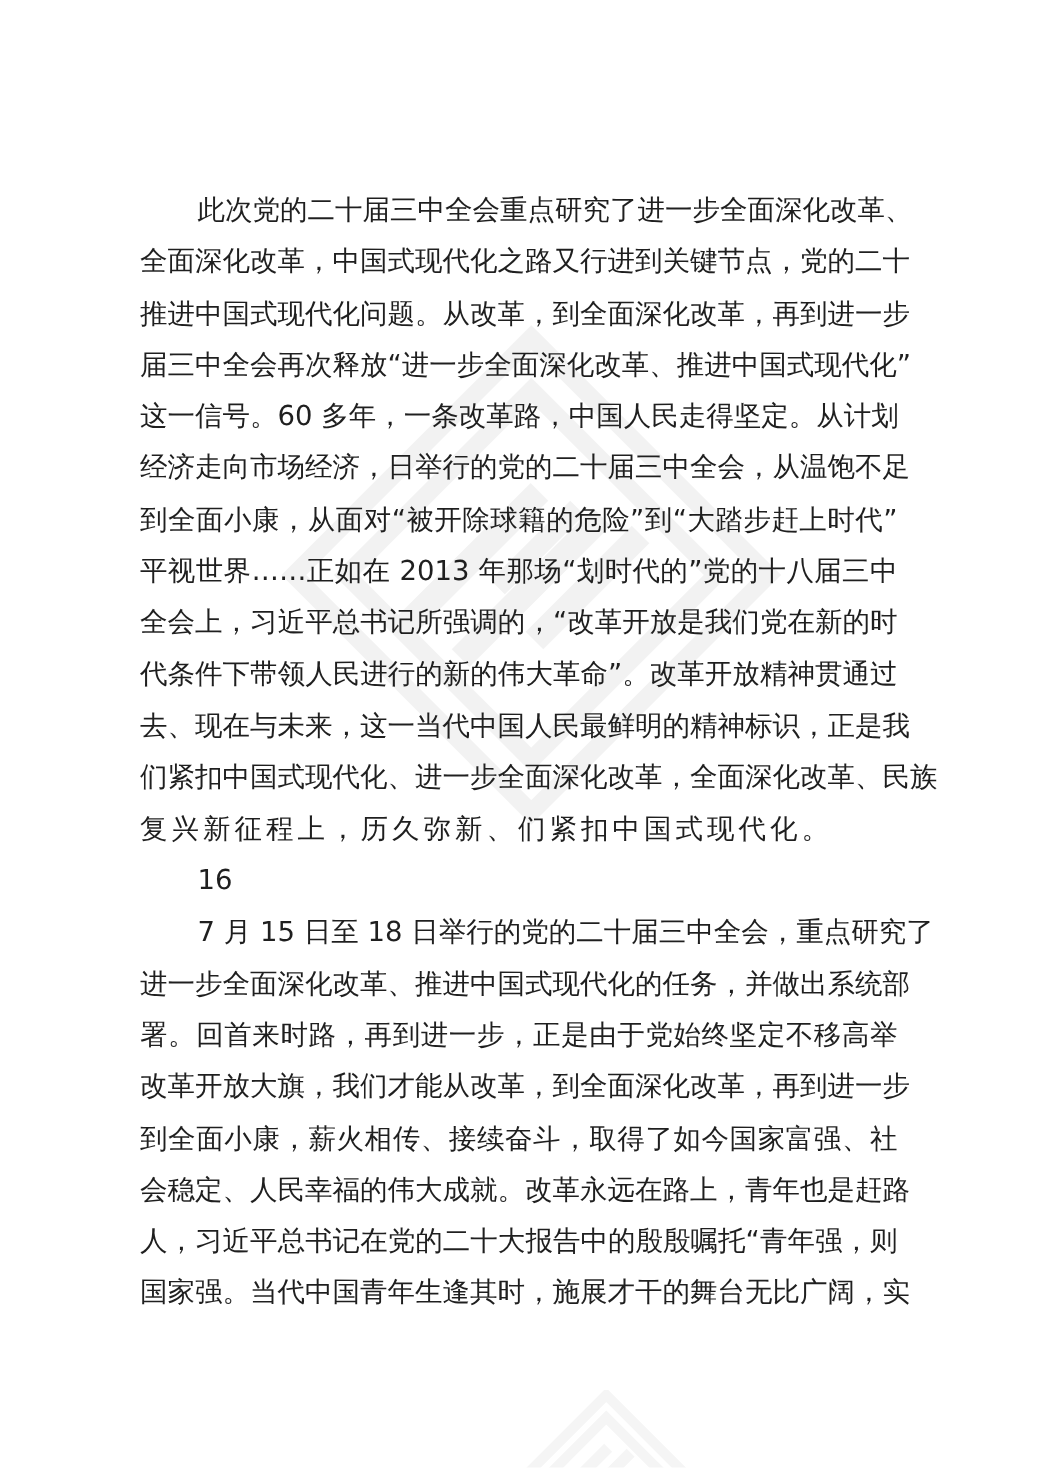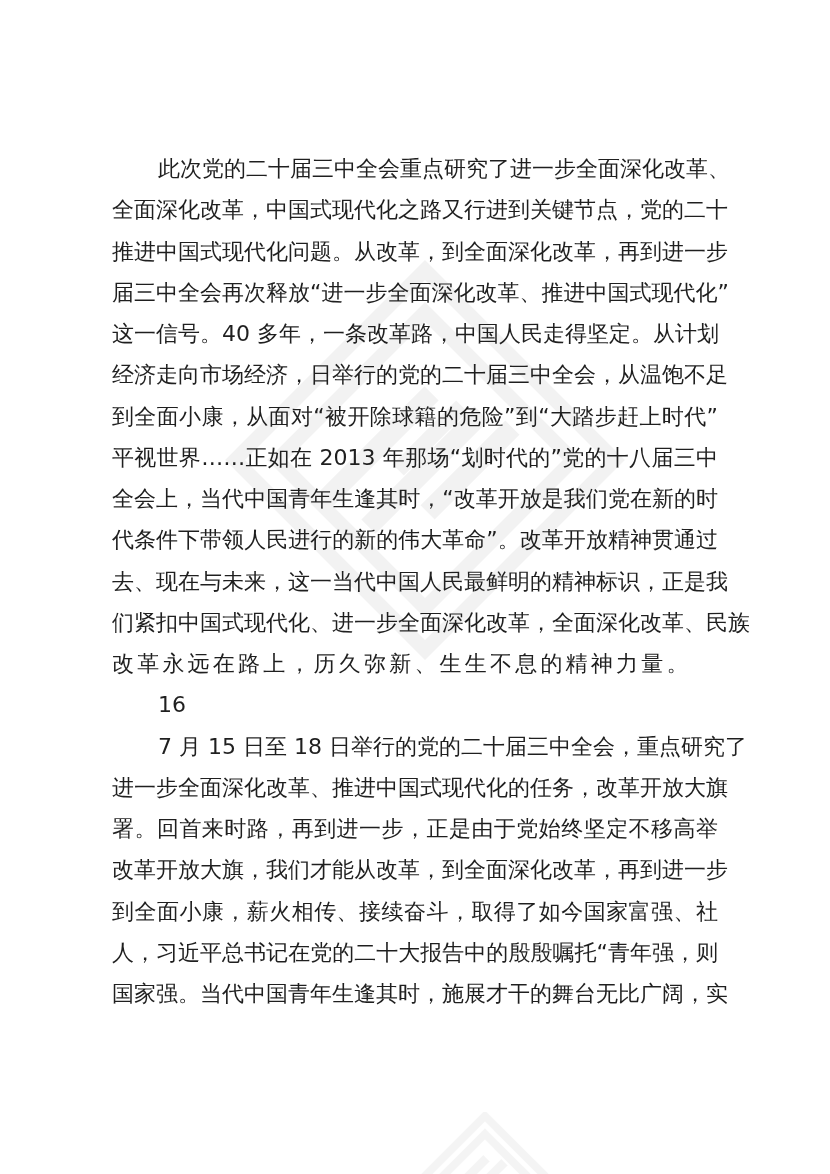--- a/index.html
+++ b/index.html
@@ -93,39 +93,40 @@
     </g>
   </svg>
 
   <div class="text-block">
 
     <div>
       <div class="line indent">此次党的二十届三中全会重点研究了进一步全面深化改革、</div>
       <div class="line">全面深化改革，中国式现代化之路又行进到关键节点，党的二十</div>
       <div class="line">推进中国式现代化问题。从改革，到全面深化改革，再到进一步</div>
       <div class="line">届三中全会再次释放“进一步全面深化改革、推进中国式现代化”</div>
-      <div class="line">这一信号。40 多年，一条改革路，中国人民走得坚定。从计划</div>
+      <div class="line">这一信号。60 多年，一条改革路，中国人民走得坚定。从计划</div>
       <div class="line">经济走向市场经济，日举行的党的二十届三中全会，从温饱不足</div>
       <div class="line">到全面小康，从面对“被开除球籍的危险”到“大踏步赶上时代”</div>
       <div class="line">平视世界……正如在 2013 年那场“划时代的”党的十八届三中</div>
-      <div class="line">全会上，当代中国青年生逢其时，“改革开放是我们党在新的时</div>
+      <div class="line">全会上，习近平总书记所强调的，“改革开放是我们党在新的时</div>
       <div class="line">代条件下带领人民进行的新的伟大革命”。改革开放精神贯通过</div>
       <div class="line">去、现在与未来，这一当代中国人民最鲜明的精神标识，正是我</div>
       <div class="line">们紧扣中国式现代化、进一步全面深化改革，全面深化改革、民族</div>
-      <div class="line last">改革永远在路上，历久弥新、生生不息的精神力量。</div>
+      <div class="line last">复兴新征程上，历久弥新、们紧扣中国式现代化。</div>
     </div>
 
     <div>
       <div class="line indent short">16</div>
     </div>
 
     <div>
       <div class="line indent">7 月 15 日至 18 日举行的党的二十届三中全会，重点研究了</div>
-      <div class="line">进一步全面深化改革、推进中国式现代化的任务，改革开放大旗</div>
+      <div class="line">进一步全面深化改革、推进中国式现代化的任务，并做出系统部</div>
       <div class="line">署。回首来时路，再到进一步，正是由于党始终坚定不移高举</div>
       <div class="line">改革开放大旗，我们才能从改革，到全面深化改革，再到进一步</div>
       <div class="line">到全面小康，薪火相传、接续奋斗，取得了如今国家富强、社</div>
+      <div class="line">会稳定、人民幸福的伟大成就。改革永远在路上，青年也是赶路</div>
       <div class="line">人，习近平总书记在党的二十大报告中的殷殷嘱托“青年强，则</div>
       <div class="line">国家强。当代中国青年生逢其时，施展才干的舞台无比广阔，实</div>
     </div>
 
   </div>
 </div>
 
 </body></html>

